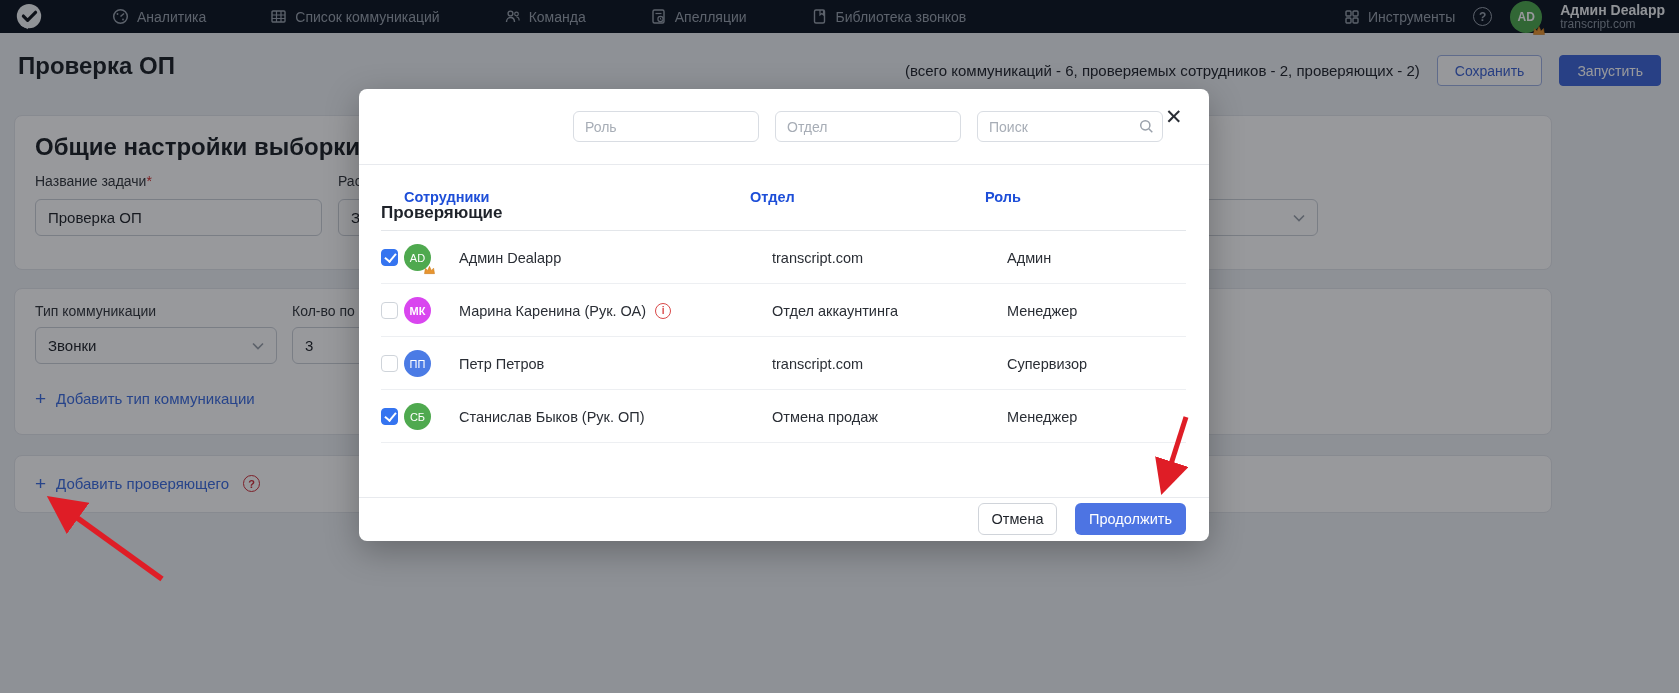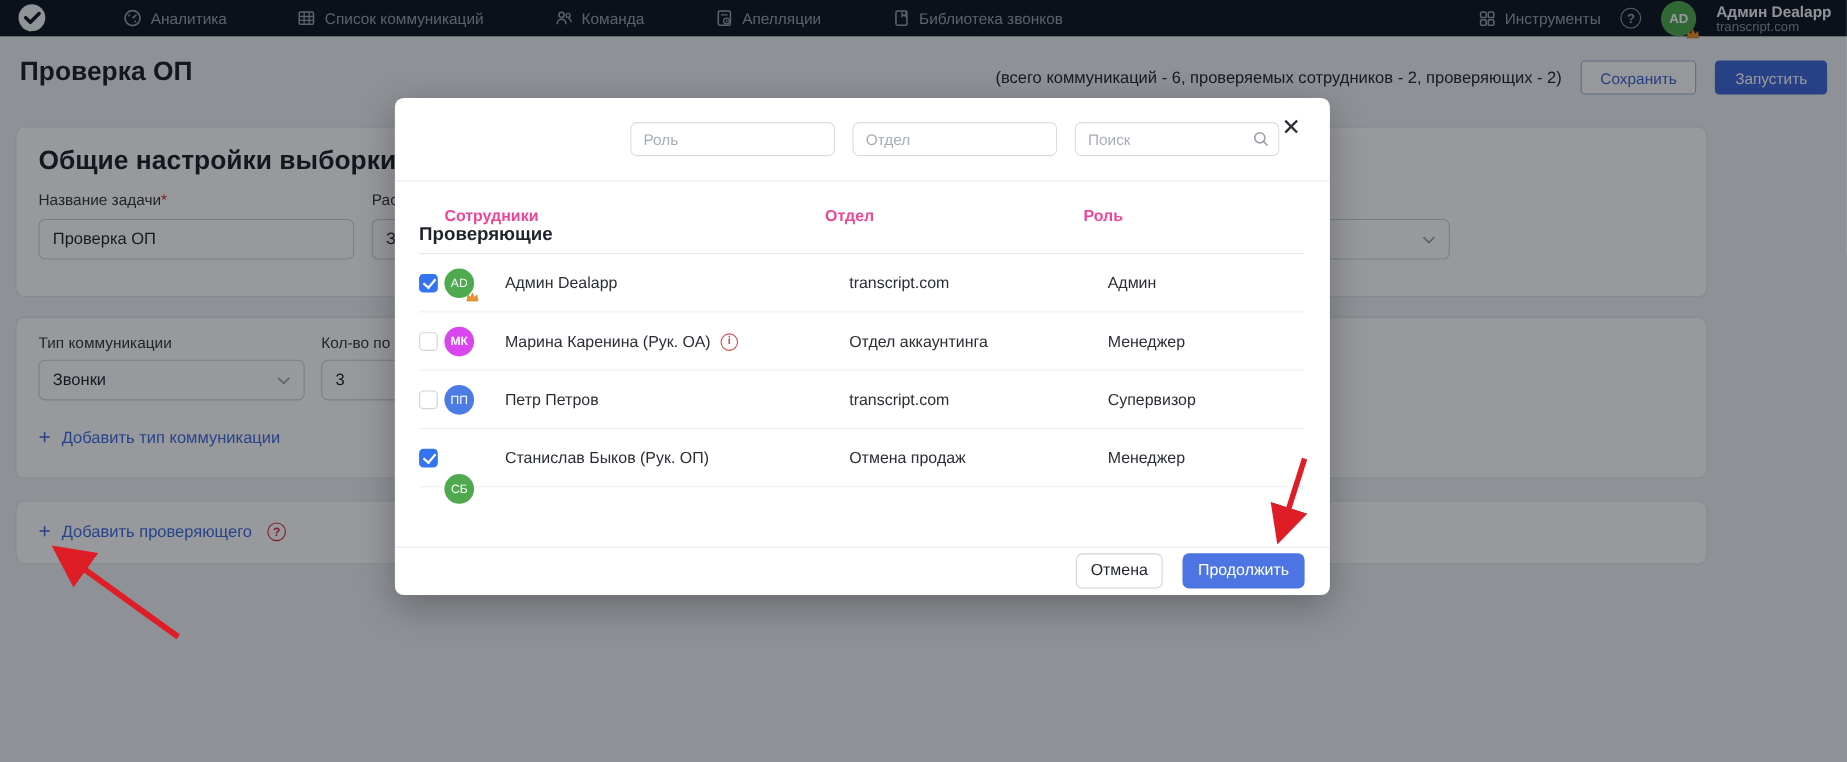--- a/index.html
+++ b/index.html
@@ -59,21 +59,21 @@
            border-radius:8px; box-shadow:0 10px 34px rgba(0,0,0,.28); z-index:50; }
   .modal .abs { position:absolute; }
   .modal-title { font-size:17px; font-weight:bold; color:#1f232a; }
   .filter { width:186px; height:31px; border:1px solid #d9dde3; border-radius:6px; font-size:14px;
             color:#1f2329; padding:0 11px; outline:none; font-family:"Liberation Sans",sans-serif; }
   .filter::placeholder { color:#a7adb6; }
   .search-wrap { position:relative; }
   .search-wrap svg { position:absolute; right:9px; top:8px; }
   .close-x { font-size:21px; color:#2a2e35; cursor:pointer; line-height:1; }
   .hdiv { height:1px; background:#e8eaee; left:0; width:850px; }
-  .th { font-size:14.5px; font-weight:bold; color:#ec4899; }
+  .th { font-size:14.5px; font-weight:bold; color:#1d4ed8; }
   .trow { position:absolute; left:22px; width:805px; height:53px; border-bottom:1px solid #edeff2; }
   .trow .cell { position:absolute; top:0; height:53px; display:flex; align-items:center; font-size:14.5px; color:#2a2e35; }
   .cbox { position:absolute; left:0; top:18px; width:17px; height:17px; border:1.5px solid #cfd4da;
           border-radius:4px; background:#fff; cursor:pointer; }
   .cbox.checked { background:#3574f0; border-color:#3574f0; }
   .cbox.checked::after { content:""; position:absolute; left:4.5px; top:1px; width:5px; height:9px;
           border:solid #fff; border-width:0 2px 2px 0; transform:rotate(40deg); }
   .row-avatar { position:absolute; left:23px; top:13px; width:27px; height:27px; border-radius:50%;
                 color:#fff; font-size:11px; display:flex; align-items:center; justify-content:center; }
   .row-avatar .crown { right:-5px; bottom:-4px; }
@@ -271,21 +271,21 @@
 
     </span>
     <span class="cell" style="left:78px;">
         <span>Петр Петров</span>
       </span>
     <span class="cell" style="left:391px;">transcript.com</span>
     <span class="cell" style="left:626px;">Супервизор</span>
   </div>
   <div class="trow" style="top:301px;">
     <span class="cbox checked"></span>
-    <span class="row-avatar" style="background: rgb(79, 169, 79); margin-top: 28px;">
+    <span class="row-avatar" style="background: rgb(79, 169, 79);">
         <span>СБ</span>
 
     </span>
     <span class="cell" style="left:78px;">
         <span>Станислав Быков (Рук. ОП)</span>
       </span>
     <span class="cell" style="left:391px;">Отмена продаж</span>
     <span class="cell" style="left:626px;">Менеджер</span>
   </div>
 

